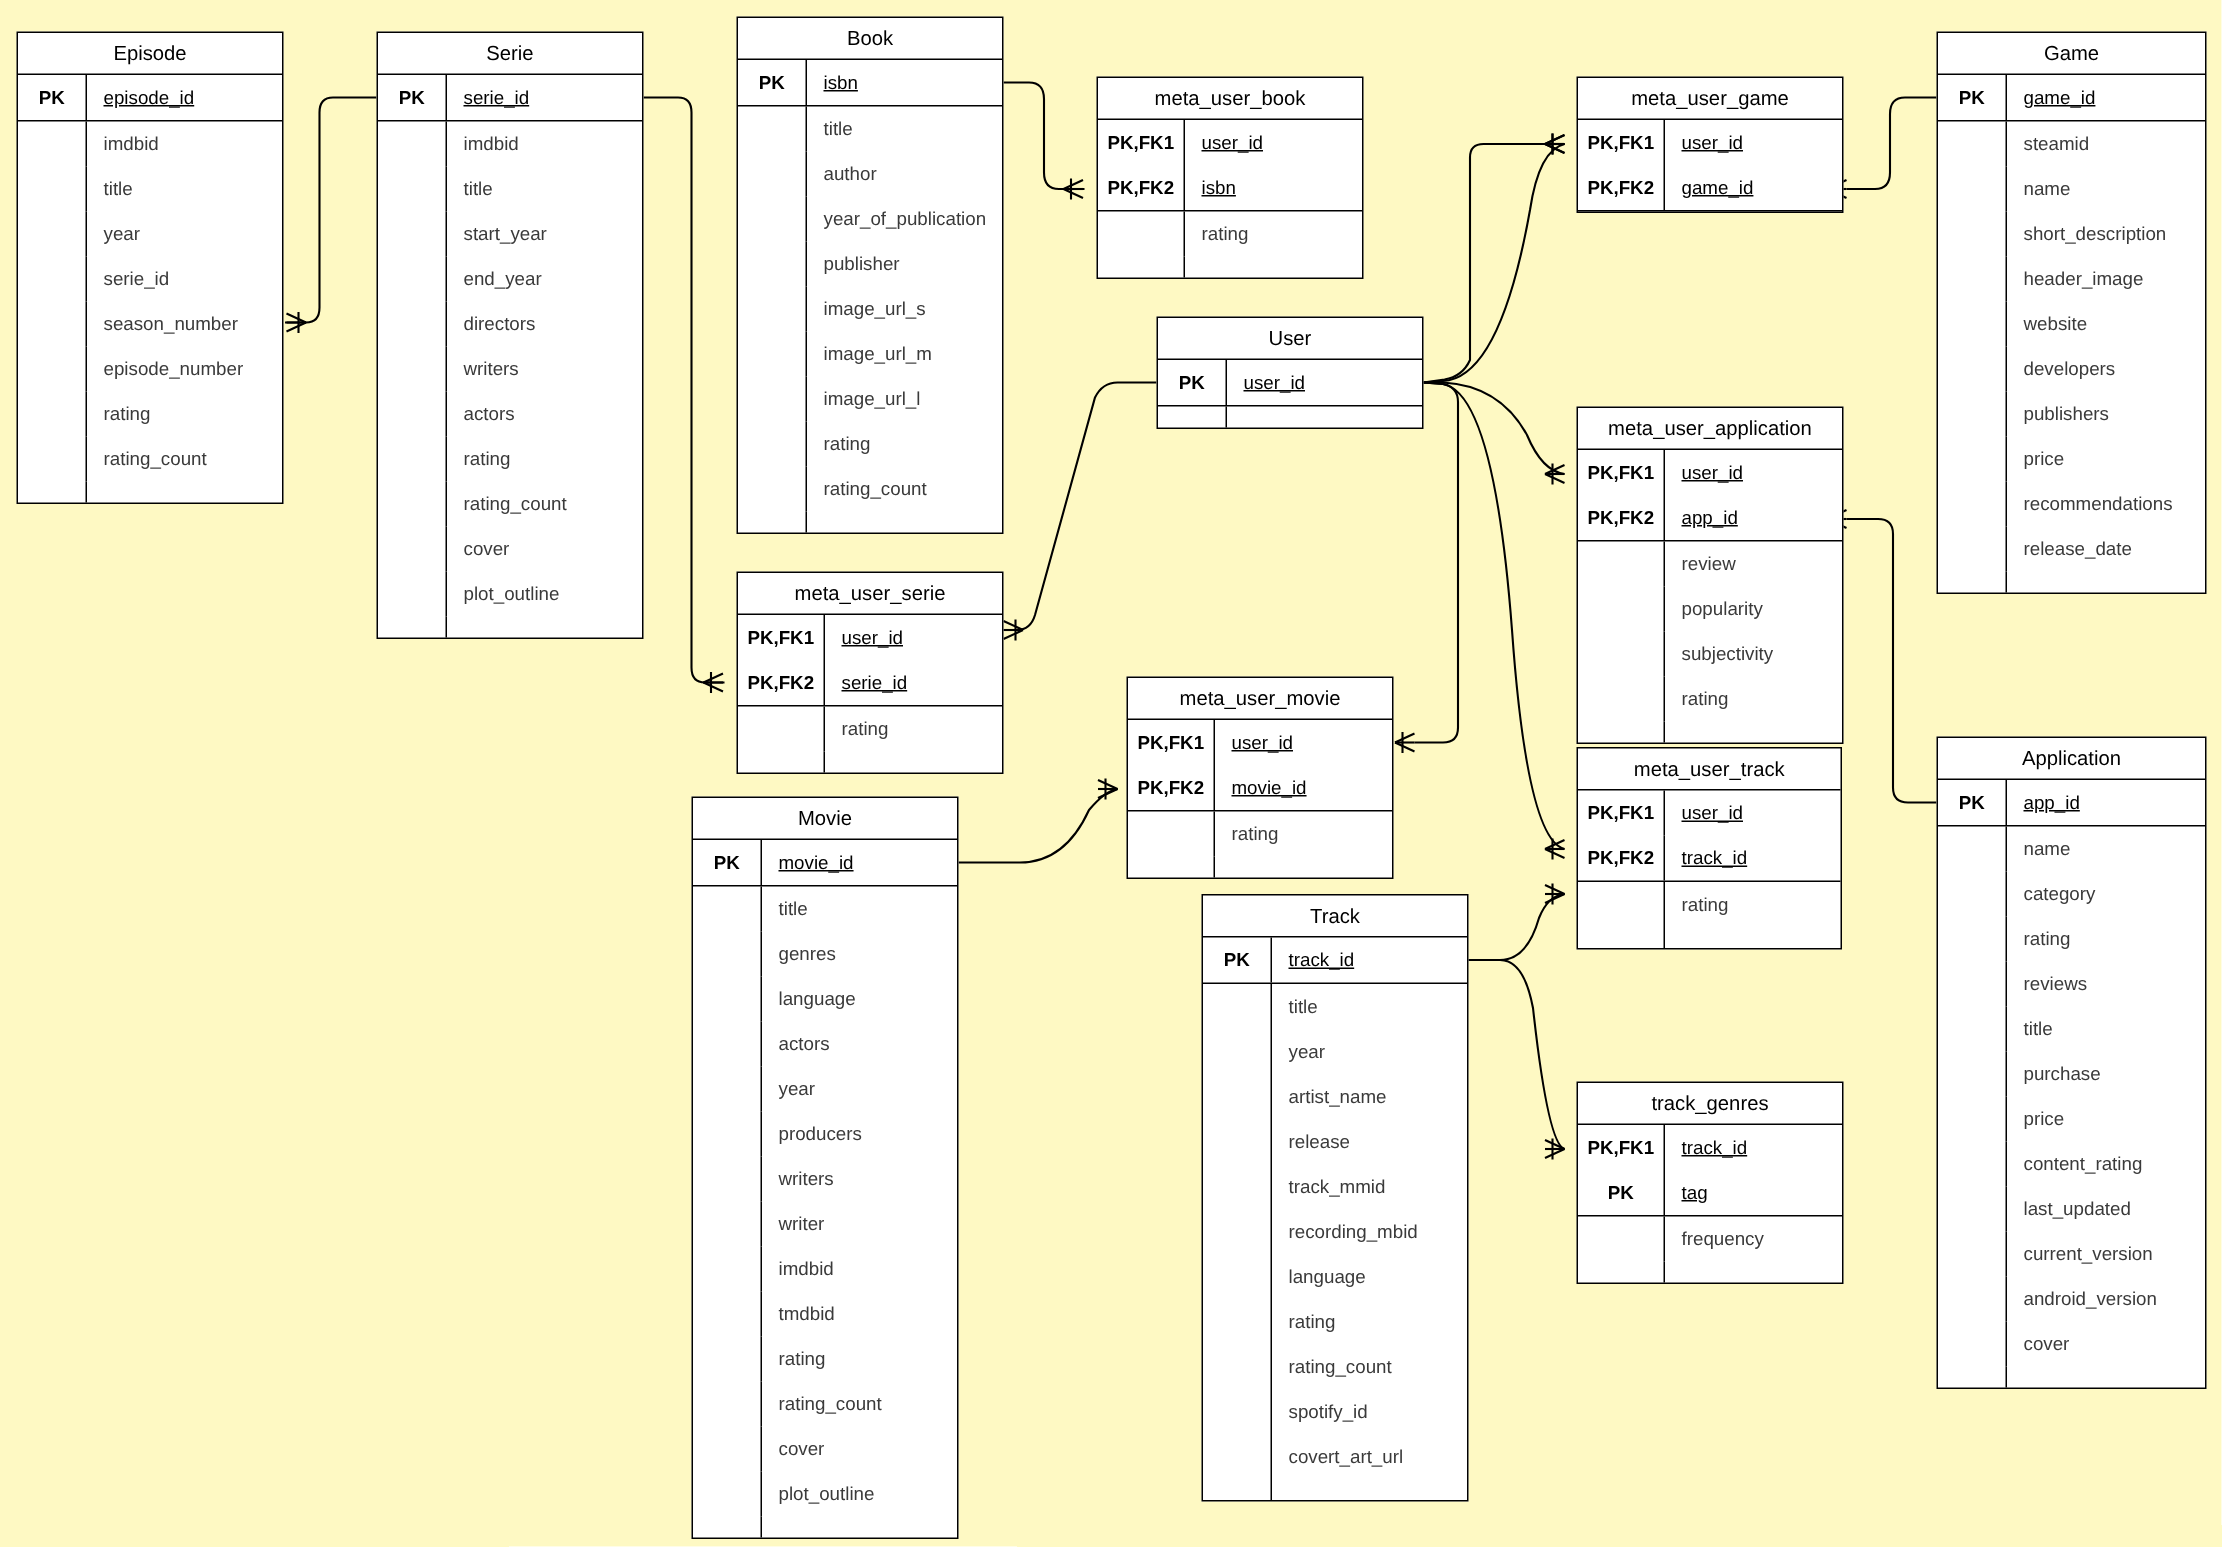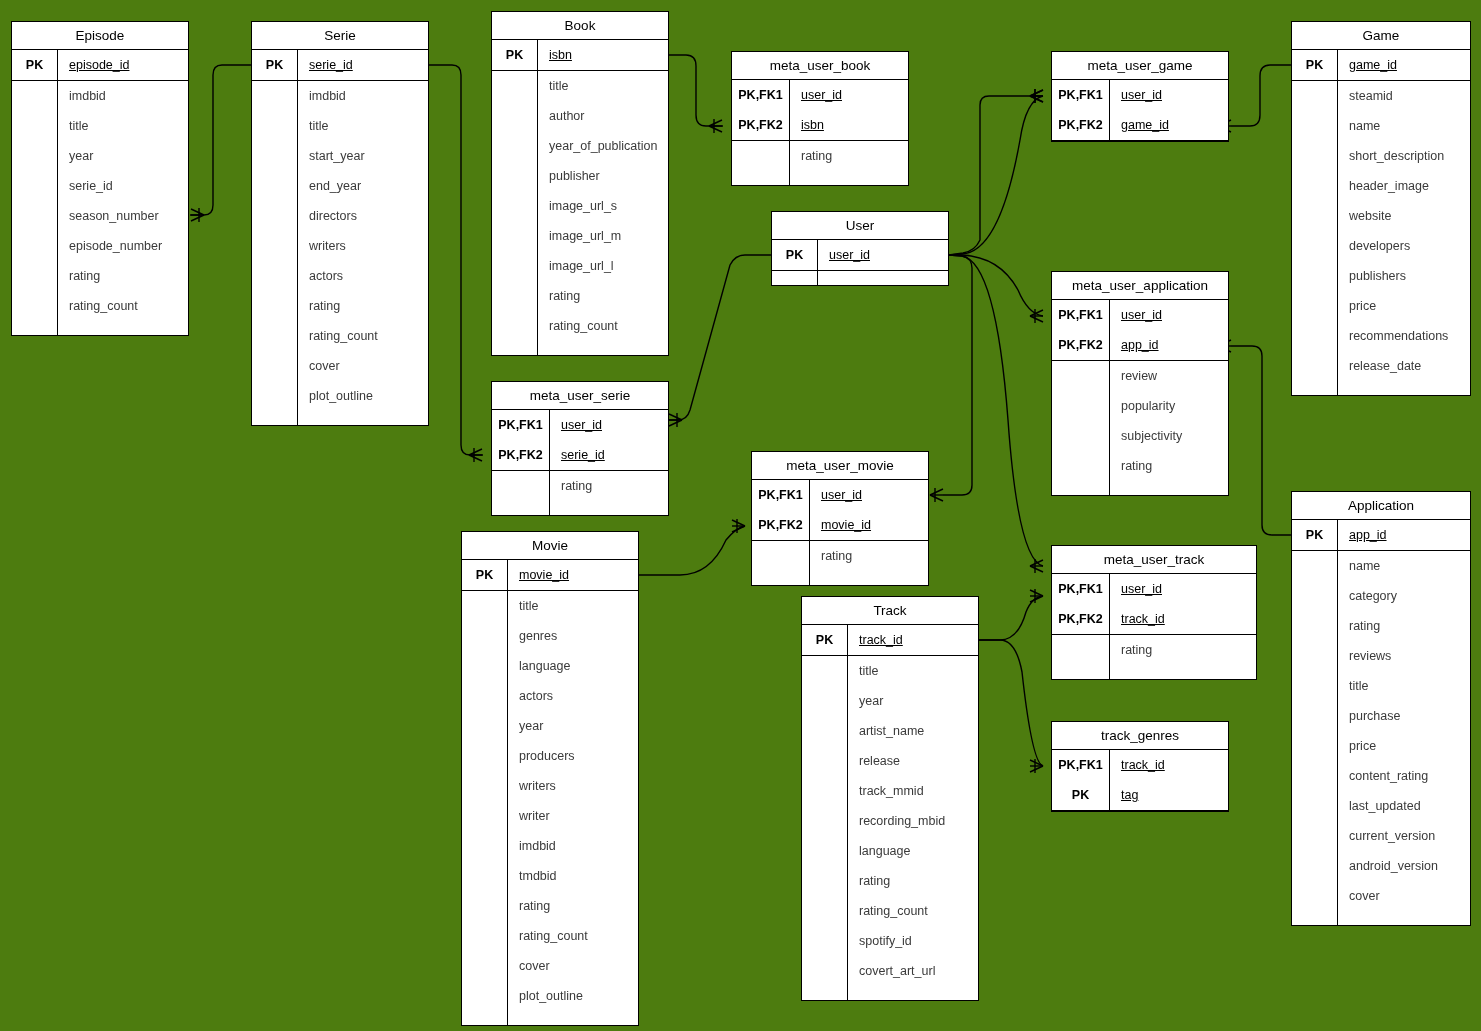--- a/index.html
+++ b/index.html
@@ -1,17 +1,17 @@
 <!DOCTYPE html>
 <html><head>
 <meta charset="utf-8">
 <style>
   html,body{margin:0;padding:0;background:#ffffff;}
   body{font-family:"Liberation Sans", sans-serif;}
-  #canvas{position:relative;width:1481px;height:1031px;background:#4d7c0f;overflow:hidden;}
+  #canvas{position:relative;width:1481px;height:1031px;background:#fef9c3;overflow:hidden;}
   #edges{position:absolute;left:0;top:0;width:1481px;height:1031px;pointer-events:none;}
   .entity{position:absolute;border:1.4px solid #000;background:#fff;box-sizing:border-box;}
   .ent-title{height:28px;line-height:28px;text-align:center;font-size:13.5px;color:#000;
              border-bottom:1.4px solid #000;box-sizing:border-box;white-space:nowrap;overflow:hidden;}
   .ent-keyblock{border-bottom:1.4px solid #000;box-sizing:border-box;}
   .ent-row{display:flex;height:30px;box-sizing:border-box;}
   .ent-row .kcol{width:46px;min-width:46px;border-right:1.4px solid #000;box-sizing:border-box;
                  display:flex;align-items:center;justify-content:center;font-size:12.5px;font-weight:bold;color:#000;}
   .ent-row .kcol.wide{width:58px;min-width:58px;}
   .ent-row .fcol{flex:1;display:flex;align-items:center;padding-left:11px;font-size:12.5px;color:#3a3a3a;
@@ -650,21 +650,21 @@
           <div class="ent-row">
             <div class="kcol" style="width: 46px; min-width: 46px;"></div>
             <div class="fcol">plot_outline</div>
           </div>
           <div class="ent-row pad-row" style="height: 14px;">
             <div class="kcol" style="width: 46px; min-width: 46px;"></div>
             <div class="fcol"></div>
           </div>
         </div>
       </div>
-      <div class="entity" style="left: 1051px; top: 545px; width: 206px;">
+      <div class="entity" style="left: 1051px; top: 498px; width: 177px;">
         <div class="ent-title">meta_user_track</div>
         <div class="ent-keyblock">
           <div class="ent-row">
             <div class="kcol wide" style="width: 58px; min-width: 58px;">PK,FK1</div>
             <div class="fcol pk">
               <span>user_id</span>
             </div>
           </div>
           <div class="ent-row">
             <div class="kcol wide" style="width: 58px; min-width: 58px;">PK,FK2</div>
@@ -754,16 +754,26 @@
               <span>track_id</span>
             </div>
           </div>
           <div class="ent-row">
             <div class="kcol wide" style="width: 58px; min-width: 58px;">PK</div>
             <div class="fcol pk">
               <span>tag</span>
             </div>
           </div>
         </div>
+        <div class="ent-body">
+          <div class="ent-row">
+            <div class="kcol" style="width: 58px; min-width: 58px;"></div>
+            <div class="fcol">frequency</div>
+          </div>
+          <div class="ent-row pad-row" style="height: 14px;">
+            <div class="kcol" style="width: 58px; min-width: 58px;"></div>
+            <div class="fcol"></div>
+          </div>
+        </div>
       </div>
     </div>
 
 </div>
 
 </body></html>

